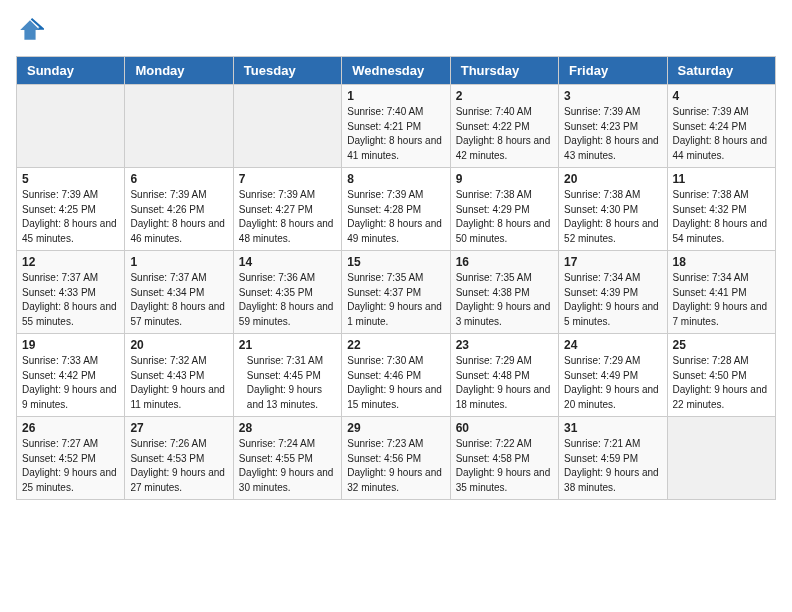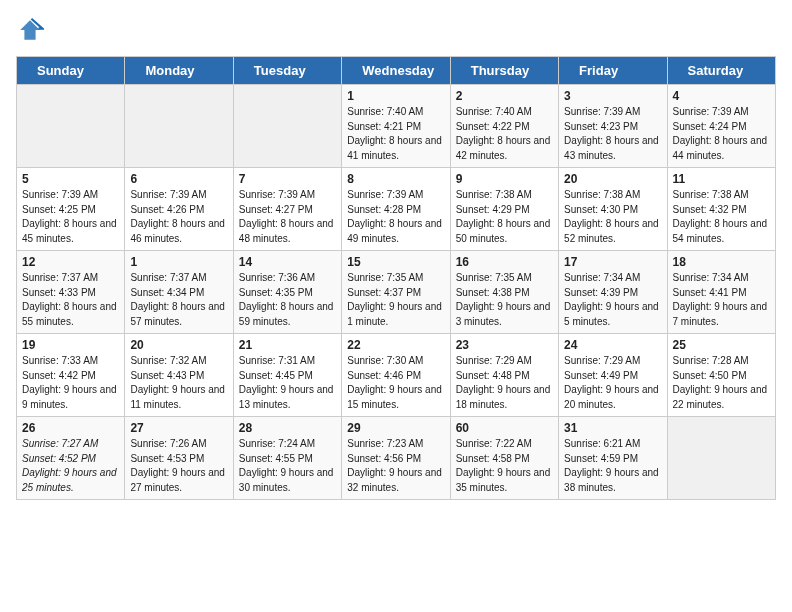--- a/index.html
+++ b/index.html
@@ -40,21 +40,21 @@
     table {
       width: 100%;
       border-collapse: collapse;
       table-layout: fixed;
     }
     thead tr th {
       background-color: #2b6cb0;
       color: #fff;
       font-size: 13px;
       font-weight: bold;
-      padding: 6px 20px;
+      padding: 6px 10px;
       text-align: left;
       border: 1px solid #ccc;
     }
     tbody tr td {
       vertical-align: top;
       border: 1px solid #ccc;
       padding: 4px 5px;
       font-size: 10.5px;
       color: #222;
       height: 80px;
@@ -239,21 +239,21 @@
 Daylight: 9 hours and 9 minutes.</div>
         </td>
         <td>
           <div class="day-num">20</div>
           <div class="day-info" style="white-space: pre-line;">Sunrise: 7:32 AM
 Sunset: 4:43 PM
 Daylight: 9 hours and 11 minutes.</div>
         </td>
         <td>
           <div class="day-num">21</div>
-          <div class="day-info" style="white-space: pre-line;">Sunrise: 7:31 AM
+          <div class="day-info" style="white-space: pre-line; margin-left: 8px;">Sunrise: 7:31 AM
 Sunset: 4:45 PM
 Daylight: 9 hours and 13 minutes.</div>
         </td>
         <td>
           <div class="day-num">22</div>
           <div class="day-info" style="white-space: pre-line;">Sunrise: 7:30 AM
 Sunset: 4:46 PM
 Daylight: 9 hours and 15 minutes.</div>
         </td>
         <td>
@@ -271,21 +271,21 @@
         <td>
           <div class="day-num">25</div>
           <div class="day-info" style="white-space: pre-line;">Sunrise: 7:28 AM
 Sunset: 4:50 PM
 Daylight: 9 hours and 22 minutes.</div>
         </td>
       </tr>
       <tr>
         <td>
           <div class="day-num">26</div>
-          <div class="day-info" style="white-space: pre-line; font-style: italic;">Sunrise: 7:27 AM
+          <div class="day-info" style="white-space: pre-line;">Sunrise: 7:27 AM
 Sunset: 4:52 PM
 Daylight: 9 hours and 25 minutes.</div>
         </td>
         <td>
           <div class="day-num">27</div>
           <div class="day-info" style="white-space: pre-line;">Sunrise: 7:26 AM
 Sunset: 4:53 PM
 Daylight: 9 hours and 27 minutes.</div>
         </td>
         <td>
@@ -301,20 +301,20 @@
 Daylight: 9 hours and 32 minutes.</div>
         </td>
         <td>
           <div class="day-num">60</div>
           <div class="day-info" style="white-space: pre-line;">Sunrise: 7:22 AM
 Sunset: 4:58 PM
 Daylight: 9 hours and 35 minutes.</div>
         </td>
         <td>
           <div class="day-num">31</div>
-          <div class="day-info" style="white-space: pre-line;">Sunrise: 6:21 AM
+          <div class="day-info" style="white-space: pre-line;">Sunrise: 7:21 AM
 Sunset: 4:59 PM
 Daylight: 9 hours and 38 minutes.</div>
         </td>
         <td class="empty-cell"></td>
       </tr>
     </tbody>
 </table>
 
 </body></html>

